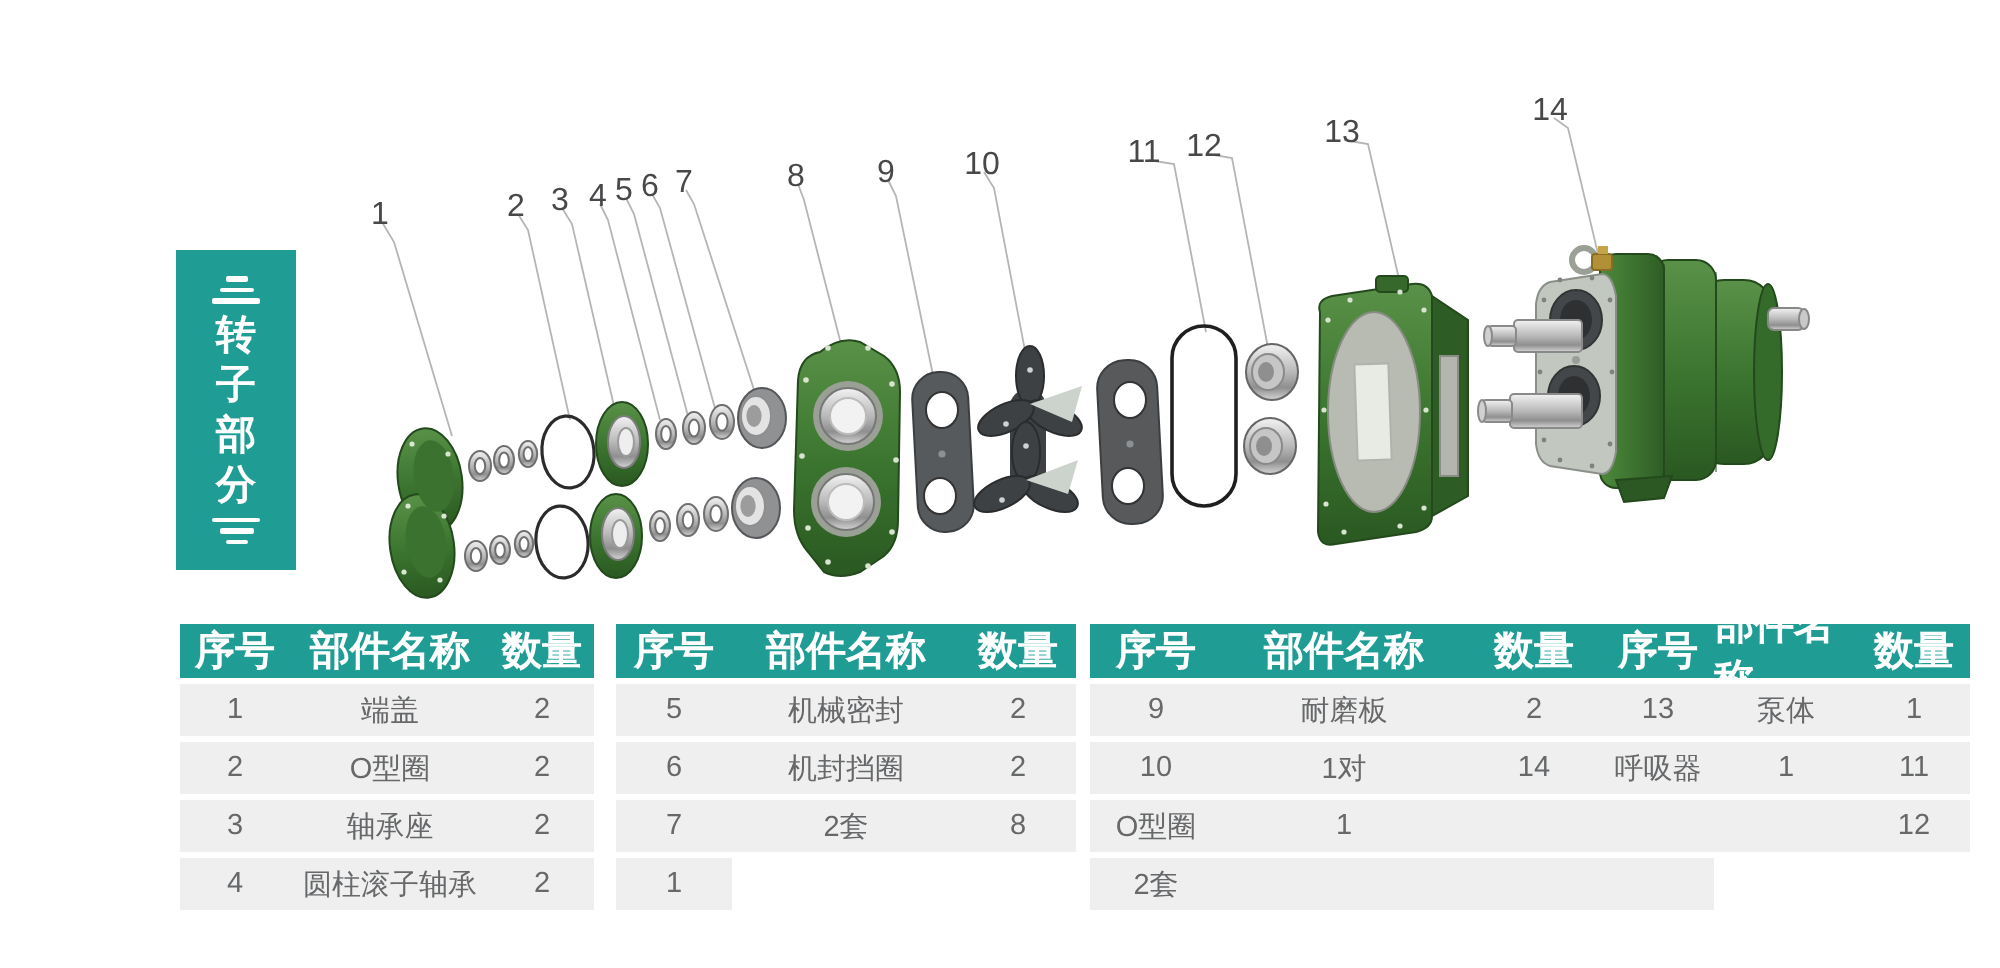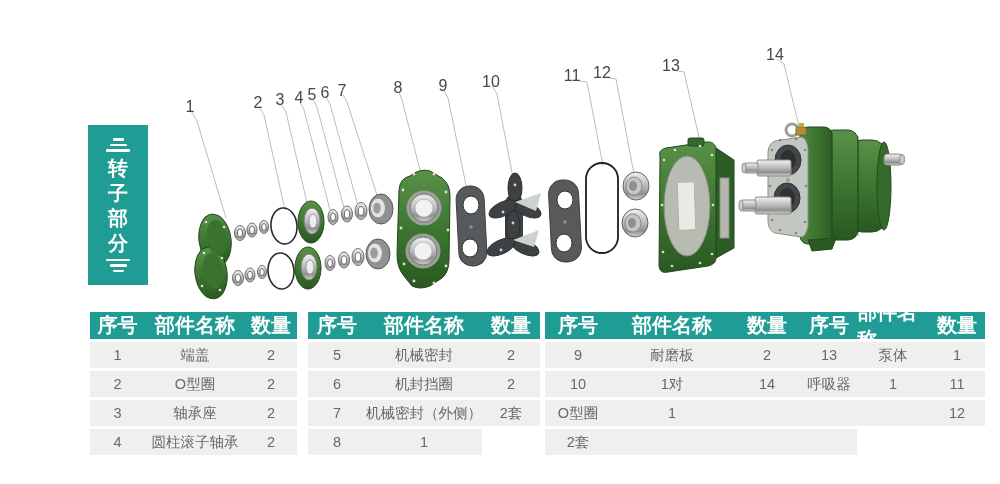--- a/index.html
+++ b/index.html
@@ -320,21 +320,20 @@
       <div class="hc">序号</div>
       <div class="hc">部件名称</div>
       <div class="hc">数量</div>
       <div class="cc">5</div>
       <div class="cc">机械密封</div>
       <div class="cc">2</div>
       <div class="cc">6</div>
       <div class="cc">机封挡圈</div>
       <div class="cc">2</div>
       <div class="cc">7</div>
-      <div class="cc">机械密封（外侧）</div>
       <div class="cc">2套</div>
       <div class="cc">8</div>
       <div class="cc">1</div>
     </div>
   <div class="ptable" style="left:545px;width:440px;grid-template-columns:66px 122px 68px 56px 72px 56px;">
       <div class="hc">序号</div>
       <div class="hc">部件名称</div>
       <div class="hc">数量</div>
       <div class="hc">序号</div>
       <div class="hc">部件名称</div>

